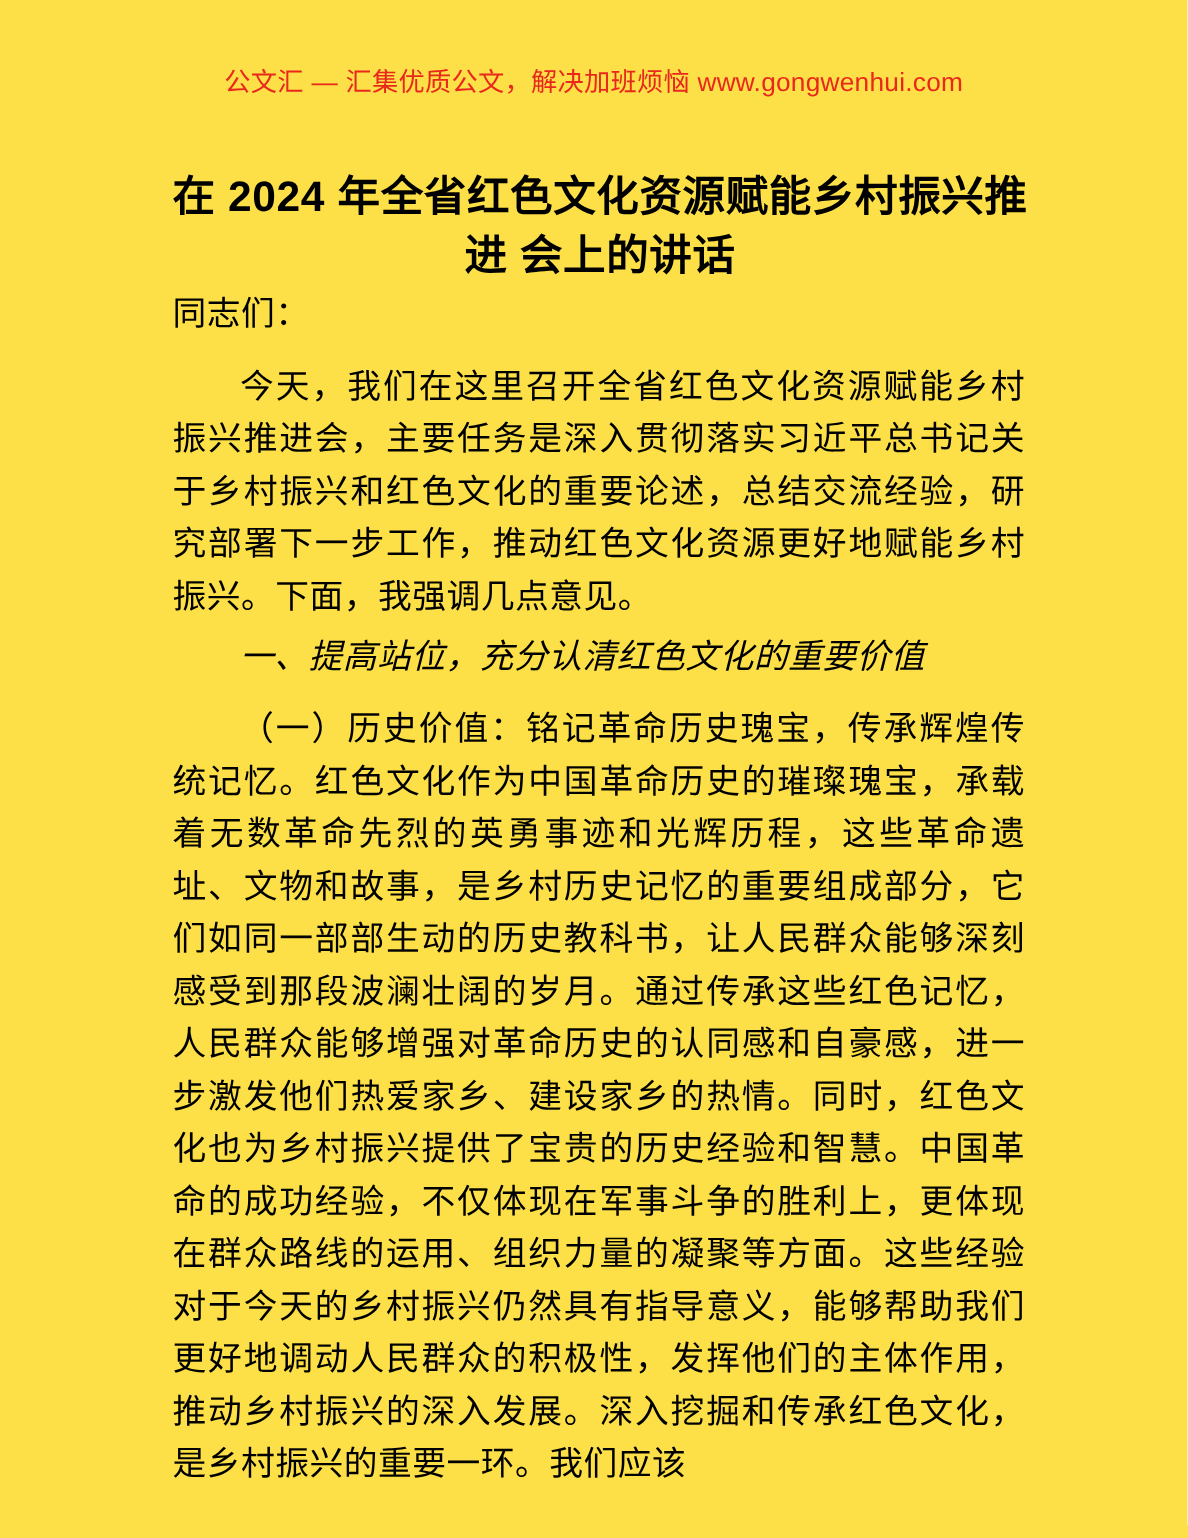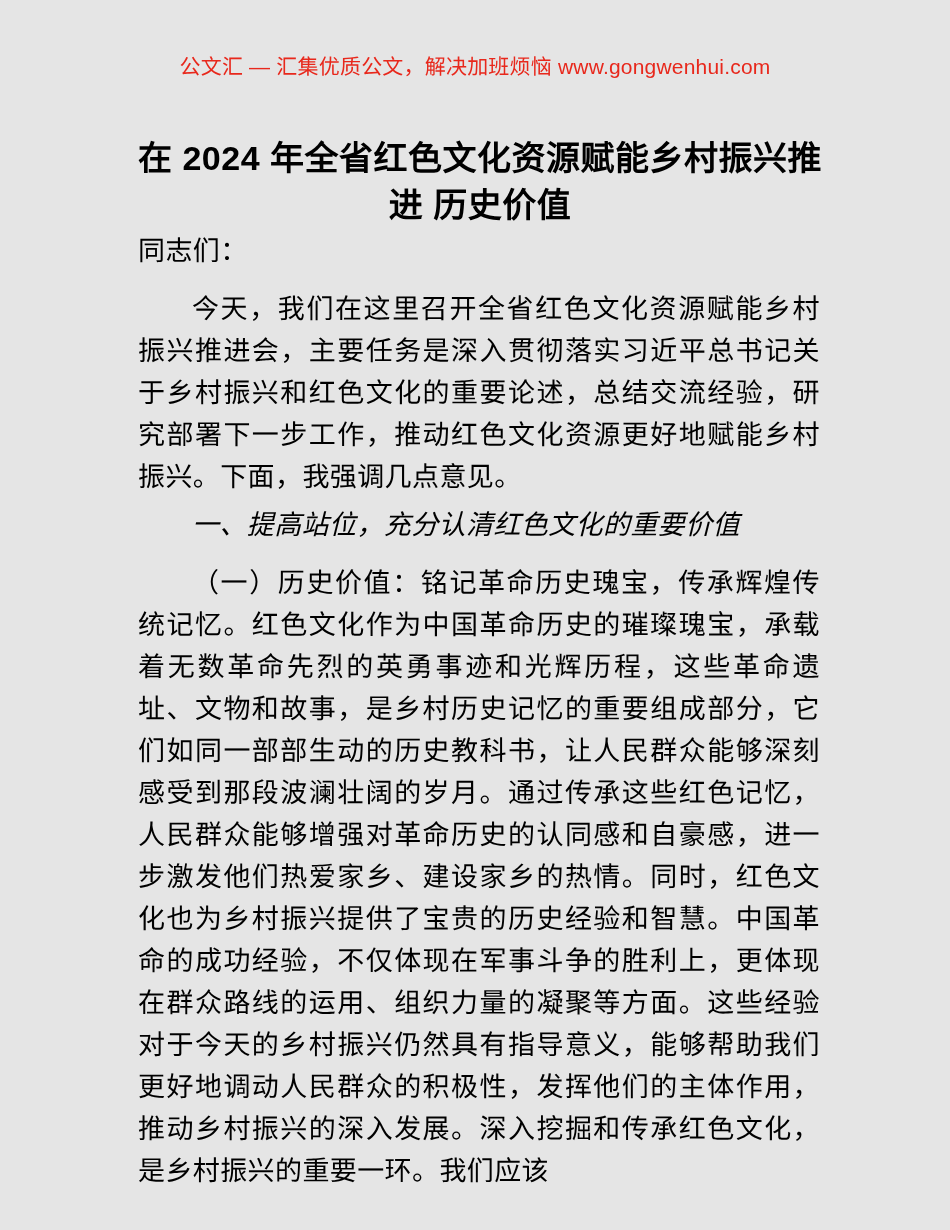--- a/index.html
+++ b/index.html
@@ -12,21 +12,21 @@
     font-family: "Liberation Sans", "DejaVu Sans", sans-serif;
     color: #000000;
     -webkit-font-smoothing: antialiased;
   }
 
   #page {
     position: relative;
     width: 950px;
     height: 1230px;
     margin: 0 auto;
-    background: #e5e5e5;
+    background: #fde047;
     overflow: hidden;
     box-sizing: border-box;
   }
 
   
   .watermark {
     position: absolute;
     left: 0;
     top: 52px;
     width: 950px;
@@ -99,21 +99,21 @@
 <body>
 
 <div id="page">
 
   <div class="watermark">
     <span class="wm-cn">公文汇 — 汇集优质公文，解决加班烦恼</span><span class="wm-url">www.gongwenhui.com</span>
   </div>
 
   <h1 class="doc-title">
     <span>在 2024 年全省红色文化资源赋能乡村振兴推进</span>
-    <span>历史价值</span>
+    <span>会上的讲话</span>
   </h1>
 
   <div class="body-flow">
 
     <p class="para salutation">同志们：</p>
 
     <p class="para indent2">今天，我们在这里召开全省红色文化资源赋能乡村振兴推进会，主要任务是深入贯彻落实习近平总书记关于乡村振兴和红色文化的重要论述，总结交流经验，研究部署下一步工作，推动红色文化资源更好地赋能乡村振兴。下面，我强调几点意见。</p>
 
     <p class="para heading-1">一、提高站位，充分认清红色文化的重要价值</p>
 

